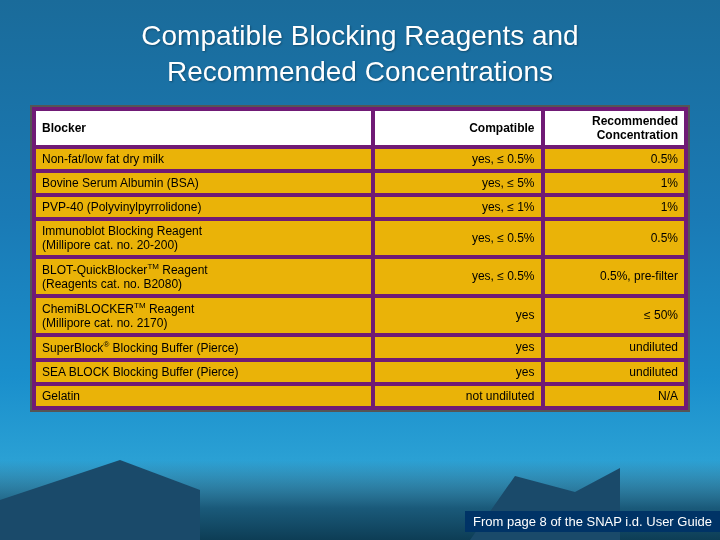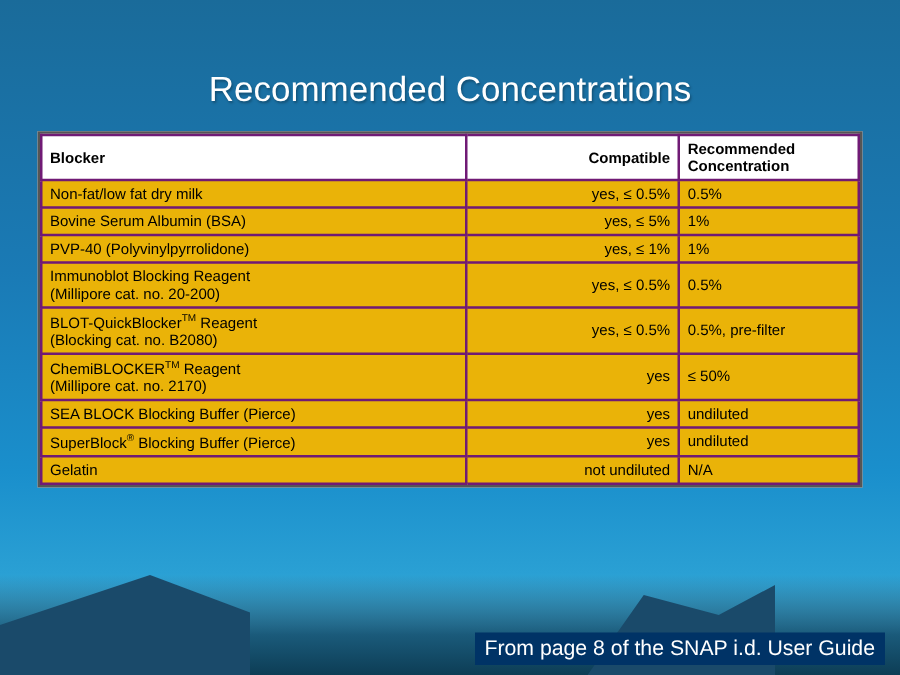--- a/index.html
+++ b/index.html
@@ -70,69 +70,69 @@
       width: 660px;
     }
 
     table {
       width: 100%;
       border-collapse: collapse;
       font-size: 12px;
     }
 
     table th, table td {
-      border: 2px solid #701a75;
+      border: 4px solid #701a75;
       padding: 3px 6px;
       vertical-align: middle;
     }
 
     table th {
       background: white;
       font-weight: bold;
       text-align: center;
     }
 
     table td {
       background: #eab308;
     }
 
     .col-blocker { width: 52%; text-align: left; }
     .col-compatible { width: 26%; text-align: right; }
-    .col-concentration { width: 22%; text-align: left; }
+    .col-concentration { width: 22%; text-align: right; }
 
     .header-row th {
       font-size: 12px;
     }
 
     .footer-note {
       position: absolute;
       bottom: 8px;
-      right: 12px;
+      right: 0;
       background: #003366;
       color: white;
-      font-size: 17px;
+      font-size: 13px;
       padding: 3px 8px;
       z-index: 3;
     }
 
     sup {
       font-size: 8px;
       vertical-align: super;
     }
   </style>
 </head>
 <body>
 
 <div class="background-decoration"></div>
 <div class="mountain-left"></div>
 <div class="mountain-right"></div>
 
 <div class="content">
   <h1 class="main-title">
-    <br>
+    <span>Compatible Blocking Reagents and</span><br>
     <span>Recommended Concentrations</span>
   </h1>
 
   <div class="table-container">
     <table>
       <thead>
         <tr class="header-row">
           <th class="col-blocker">Blocker</th>
           <th class="col-compatible">Compatible</th>
           <th class="col-concentration">Recommended Concentration</th>
@@ -153,36 +153,36 @@
             <td class="col-blocker">PVP-40 (Polyvinylpyrrolidone)</td>
             <td class="col-compatible">yes, ≤ 1%</td>
             <td class="col-concentration">1%</td>
           </tr>
           <tr>
             <td class="col-blocker"><span>Immunoblot Blocking Reagent</span><br><span>(Millipore cat. no. 20-200)</span></td>
             <td class="col-compatible">yes, ≤ 0.5%</td>
             <td class="col-concentration">0.5%</td>
           </tr>
           <tr>
-            <td class="col-blocker"><span>BLOT-QuickBlocker<sup>TM</sup> Reagent</span><br><span>(Blocking cat. no. B2080)</span></td>
+            <td class="col-blocker"><span>BLOT-QuickBlocker<sup>TM</sup> Reagent</span><br><span>(Reagents cat. no. B2080)</span></td>
             <td class="col-compatible">yes, ≤ 0.5%</td>
             <td class="col-concentration">0.5%, pre-filter</td>
           </tr>
           <tr>
             <td class="col-blocker"><span>ChemiBLOCKER<sup>TM</sup> Reagent</span><br><span>(Millipore cat. no. 2170)</span></td>
             <td class="col-compatible">yes</td>
             <td class="col-concentration">≤ 50%</td>
           </tr>
           <tr>
-            <td class="col-blocker">SEA BLOCK Blocking Buffer (Pierce)</td>
+            <td class="col-blocker">SuperBlock<sup>®</sup> Blocking Buffer (Pierce)</td>
             <td class="col-compatible">yes</td>
             <td class="col-concentration">undiluted</td>
           </tr>
           <tr>
-            <td class="col-blocker">SuperBlock<sup>®</sup> Blocking Buffer (Pierce)</td>
+            <td class="col-blocker">SEA BLOCK Blocking Buffer (Pierce)</td>
             <td class="col-compatible">yes</td>
             <td class="col-concentration">undiluted</td>
           </tr>
           <tr>
             <td class="col-blocker">Gelatin</td>
             <td class="col-compatible">not undiluted</td>
             <td class="col-concentration">N/A</td>
           </tr>
         </tbody>
     </table>

